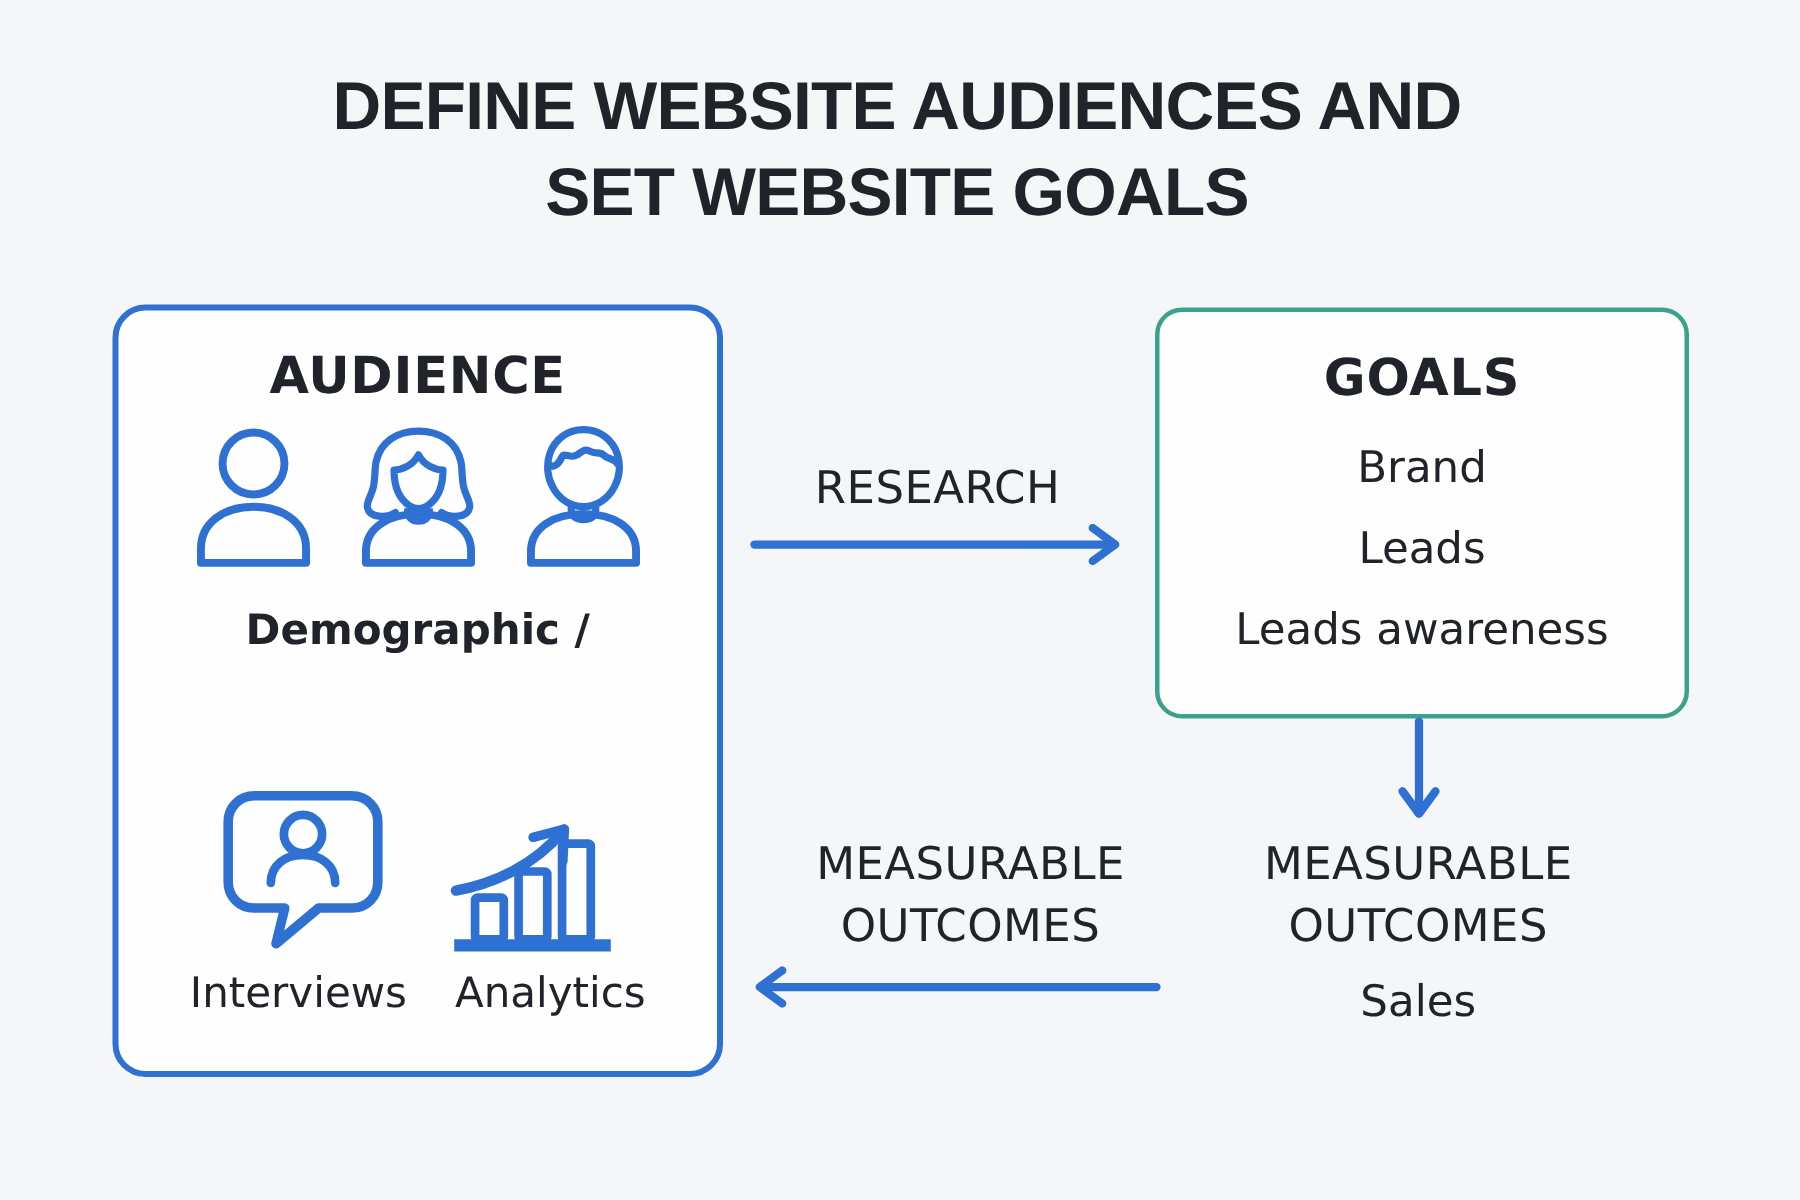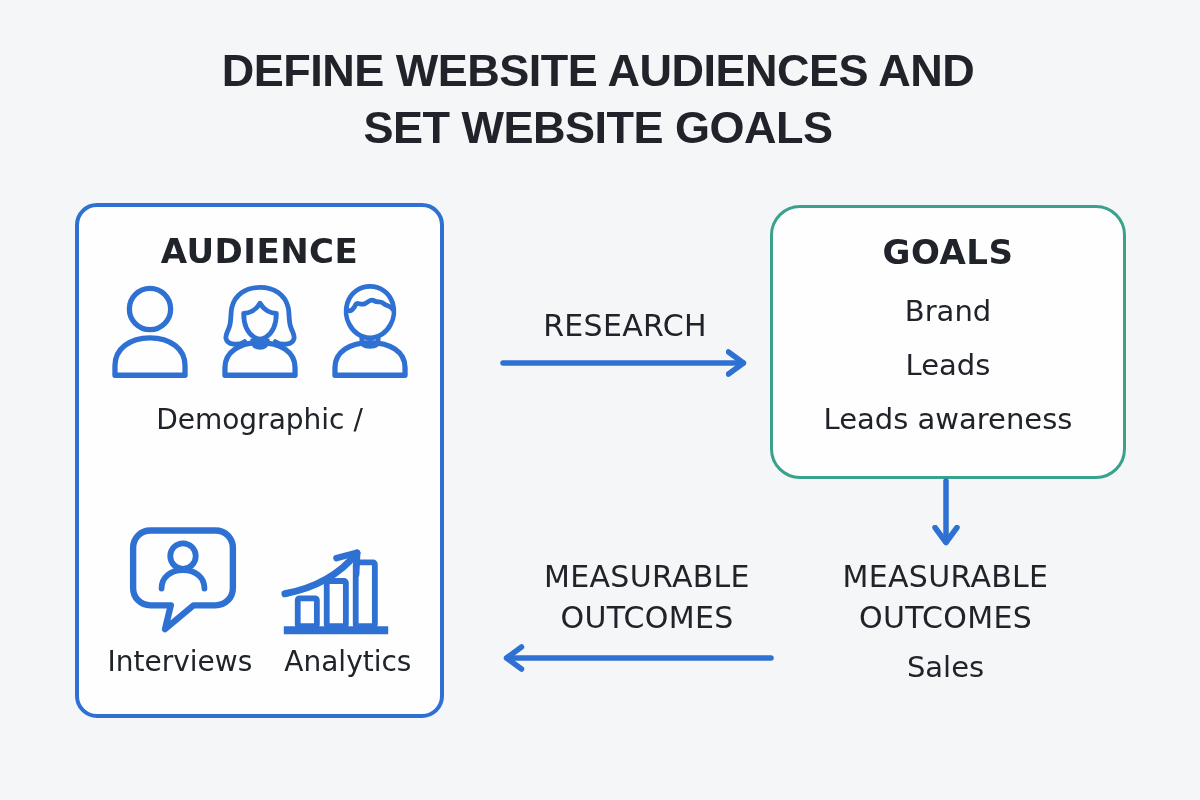--- a/index.html
+++ b/index.html
@@ -9,32 +9,32 @@
   body{margin:0; background:#e8e8e8; font-family:"DejaVu Sans", sans-serif;}
   .canvas{position:relative; width:1200px; height:800px; background:var(--bg); overflow:hidden;}
 
   .title{
     position:absolute; top:42px; left:0; right:4px; text-align:center;
     font-family:"Liberation Sans", sans-serif; font-weight:800;
     font-size:45px; line-height:1.27; letter-spacing:-0.5px; color:var(--text);
   }
 
   .box{position:absolute; background:var(--boxbg);}
-  .audience-box{left:75px; top:203px; width:369px; height:515px;
+  .audience-box{left:75px; top:203px; width:407px; height:515px;
     border:4px solid var(--blue); border-radius:22px;}
   .goals-box{left:770px; top:205px; width:356px; height:274px;
-    border:3.5px solid var(--teal); border-radius:30px;}
+    border:3.5px solid var(--teal); border-radius:18px;}
 
   .box-title{position:absolute; top:24px; left:0; right:0; text-align:center;
     font-size:34px; font-weight:bold; color:var(--text); letter-spacing:0.5px;}
 
   .people-row{position:absolute; top:76px; left:0; right:0;
     display:flex; justify-content:center; gap:14px; color:var(--blue);}
   .desc{position:absolute; top:192px; left:0; right:0; text-align:center;
-    font-size:28px; line-height:1.5; color:var(--text);}
+    font-size:28px; line-height:1.5; color:var(--text);font-weight:bold;}
   .methods-row{position:absolute; top:316px; left:0; right:0;
     display:flex; justify-content:center; align-items:flex-end; gap:36px; color:var(--blue);}
   .labels-row{position:absolute; top:438px; left:0; right:0;
     display:flex; justify-content:center; gap:32px; font-size:28px; color:var(--text);}
 
   .goals-list{position:absolute; top:76px; left:0; right:0; list-style:none;
     text-align:center; font-size:29px; line-height:54px; color:var(--text);}
 
   .flow-label{position:absolute; text-align:center; font-weight:normal;
     font-size:30px; line-height:41px; color:var(--text); letter-spacing:0.3px;}

